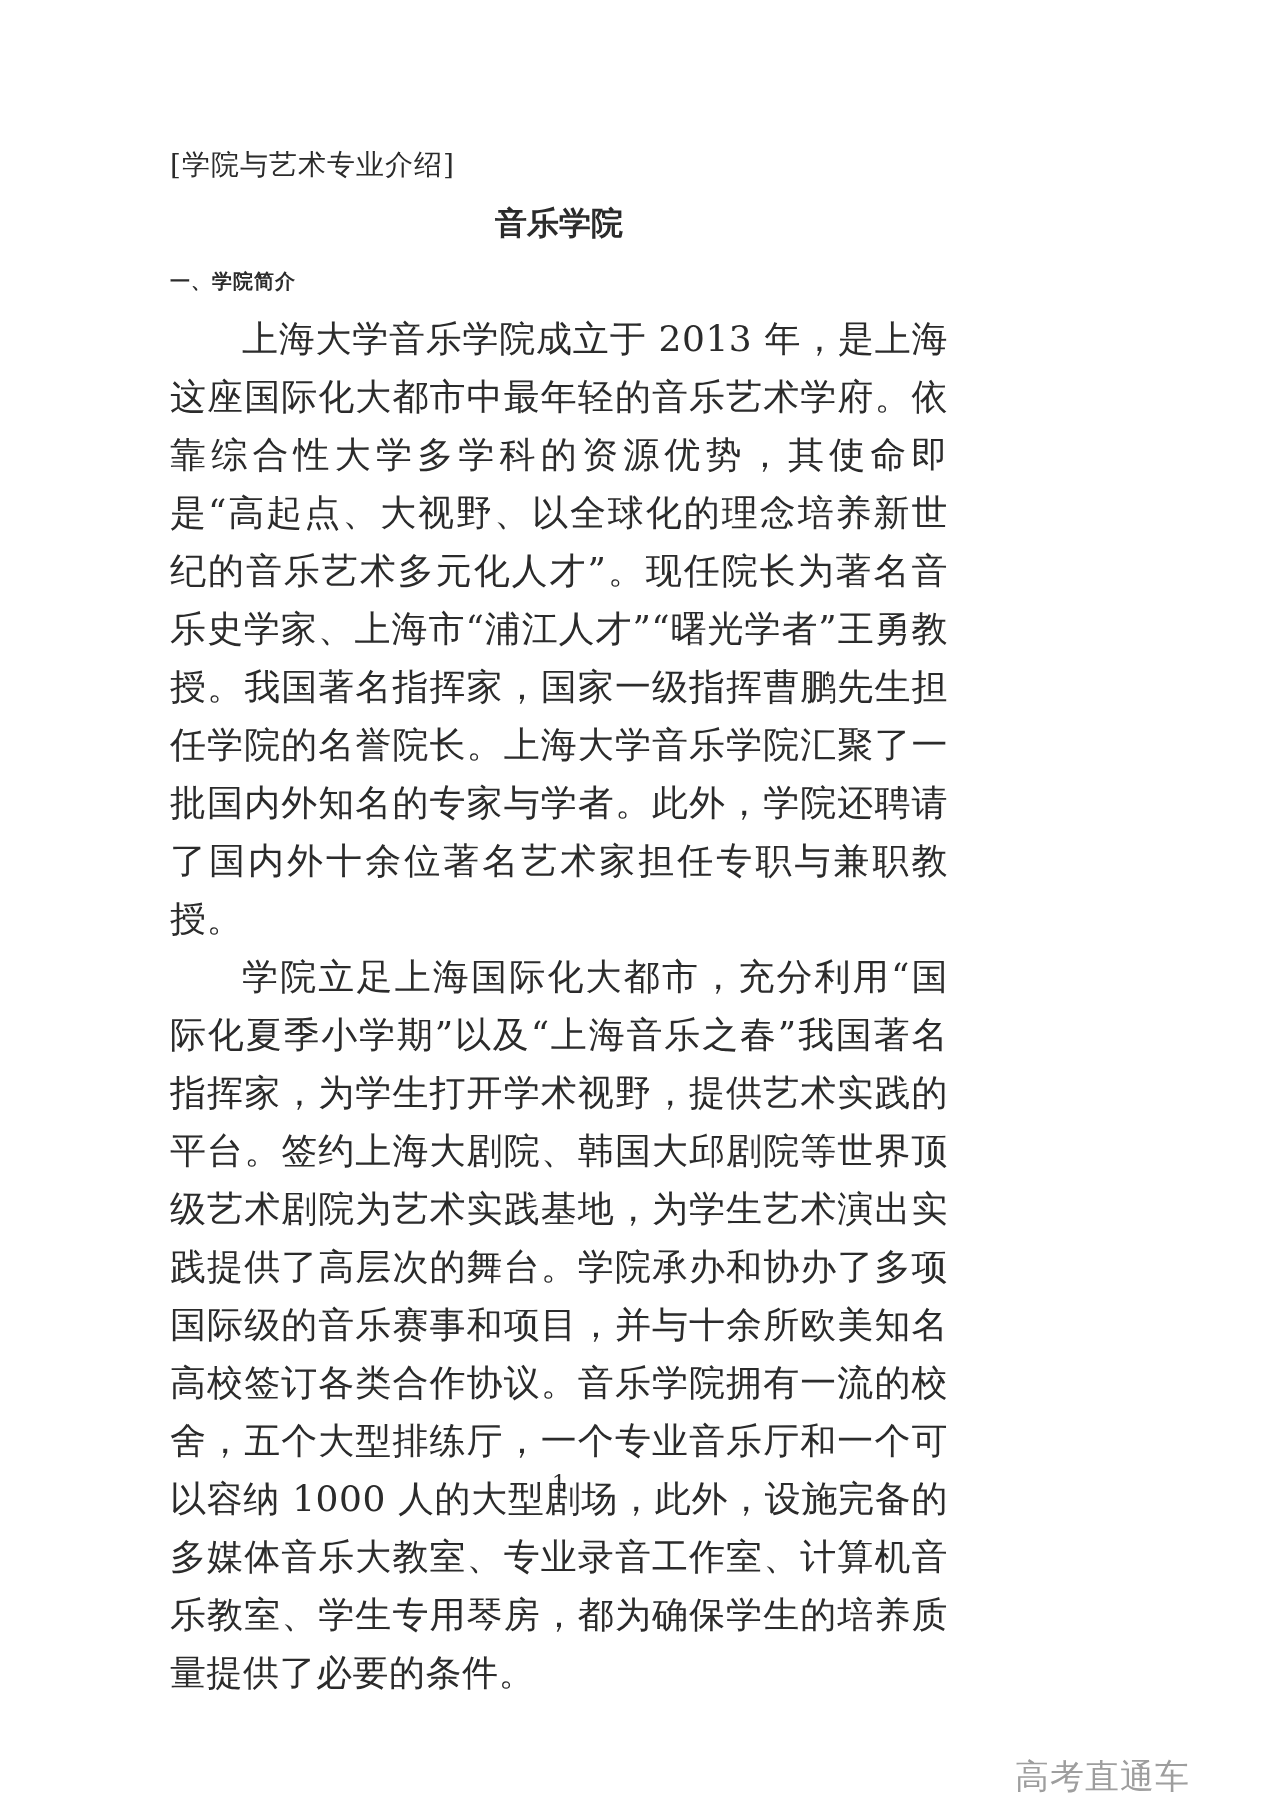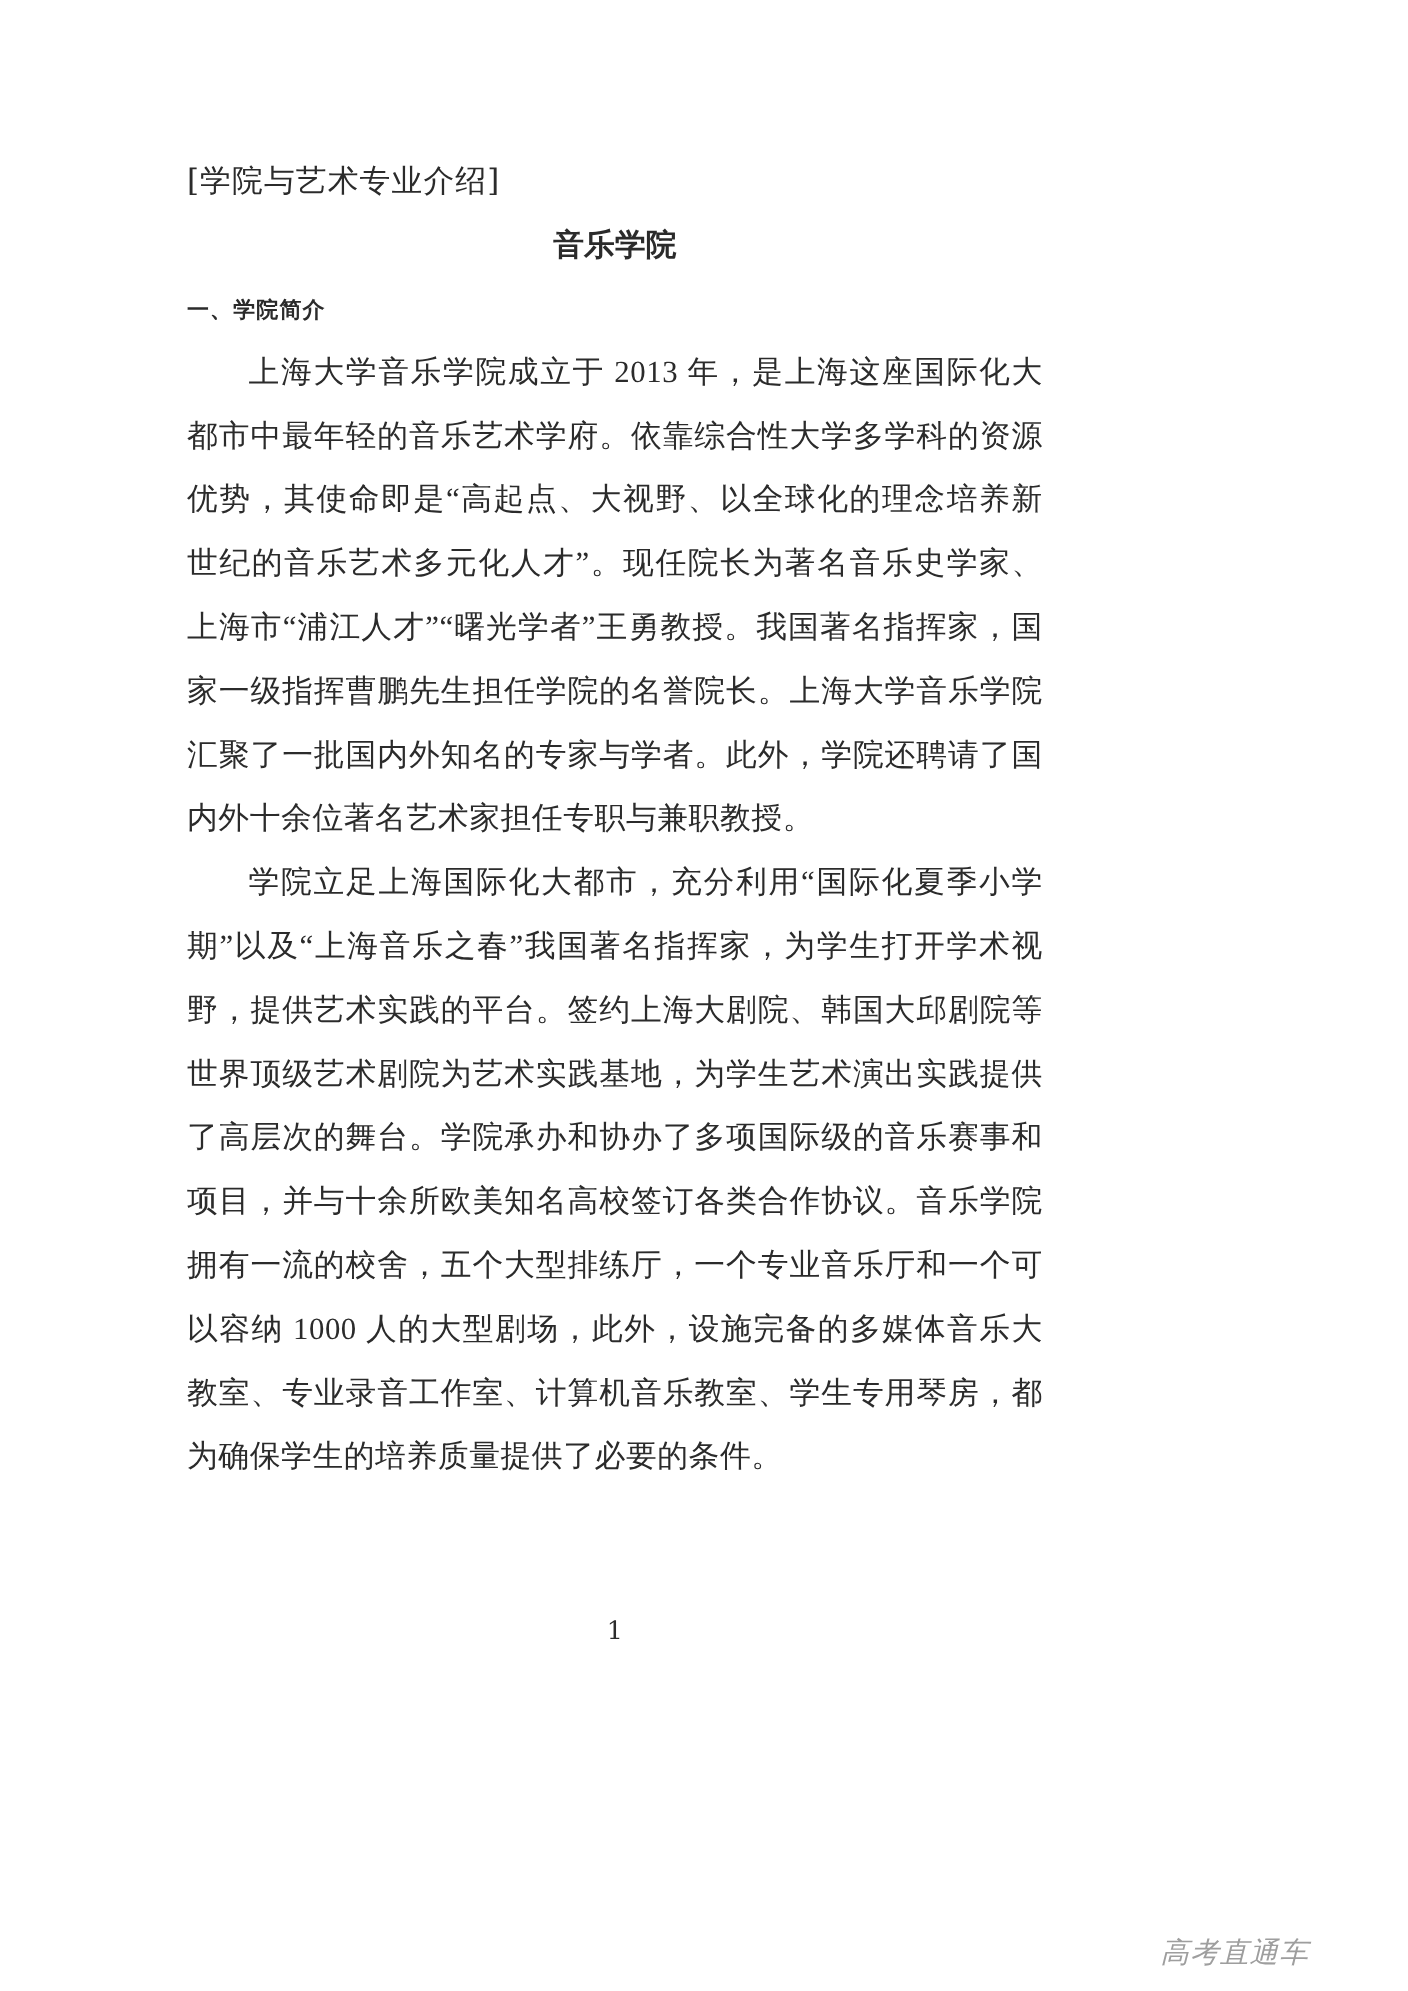--- a/index.html
+++ b/index.html
@@ -34,58 +34,56 @@
   .header-tag {
     font-size: 28px;
     line-height: 58px;
     font-weight: normal;
     letter-spacing: 1px;
   }
   .doc-title {
     text-align: center;
     font-family: "DejaVu Sans", "Liberation Sans", sans-serif;
     font-weight: bold;
-    font-size: 28px;
+    font-size: 32px;
     line-height: 58px;
   }
   .sec-heading {
     font-family: "DejaVu Sans", "Liberation Sans", sans-serif;
     font-weight: bold;
     font-size: 20px;
     line-height: 58px;
     letter-spacing: 1px;
   }
   .para {
-    font-size: 28px;
+    font-size: 36px;
     line-height: 58px;
     text-align: justify;
     text-indent: 2em;
     letter-spacing: 0.5px;
-    font-family: Liberation Serif, serif;
   }
   .page-number {
     position: absolute;
     left: 170px;
     width: 778px;
     top: 1468px;
     text-align: center;
     font-size: 23px;
     line-height: 30px;
     color: #2b2b2b;
   }
   .watermark {
     position: absolute;
     right: 90px;
     top: 1760px;
     font-family: "DejaVu Sans", "Liberation Sans", sans-serif;
-    font-size: 26px;
+    font-size: 34px;
     line-height: 32px;
     color: #9e9e9e;
     letter-spacing: 1px;
-    font-style: italic;
   }
 </style>
 </head>
 <body>
 
 <div class="page">
   <div class="doc">
     <div class="header-tag">[学院与艺术专业介绍]</div>
     <h1 class="doc-title">音乐学院</h1>
     <h2 class="sec-heading">一、学院简介</h2>

